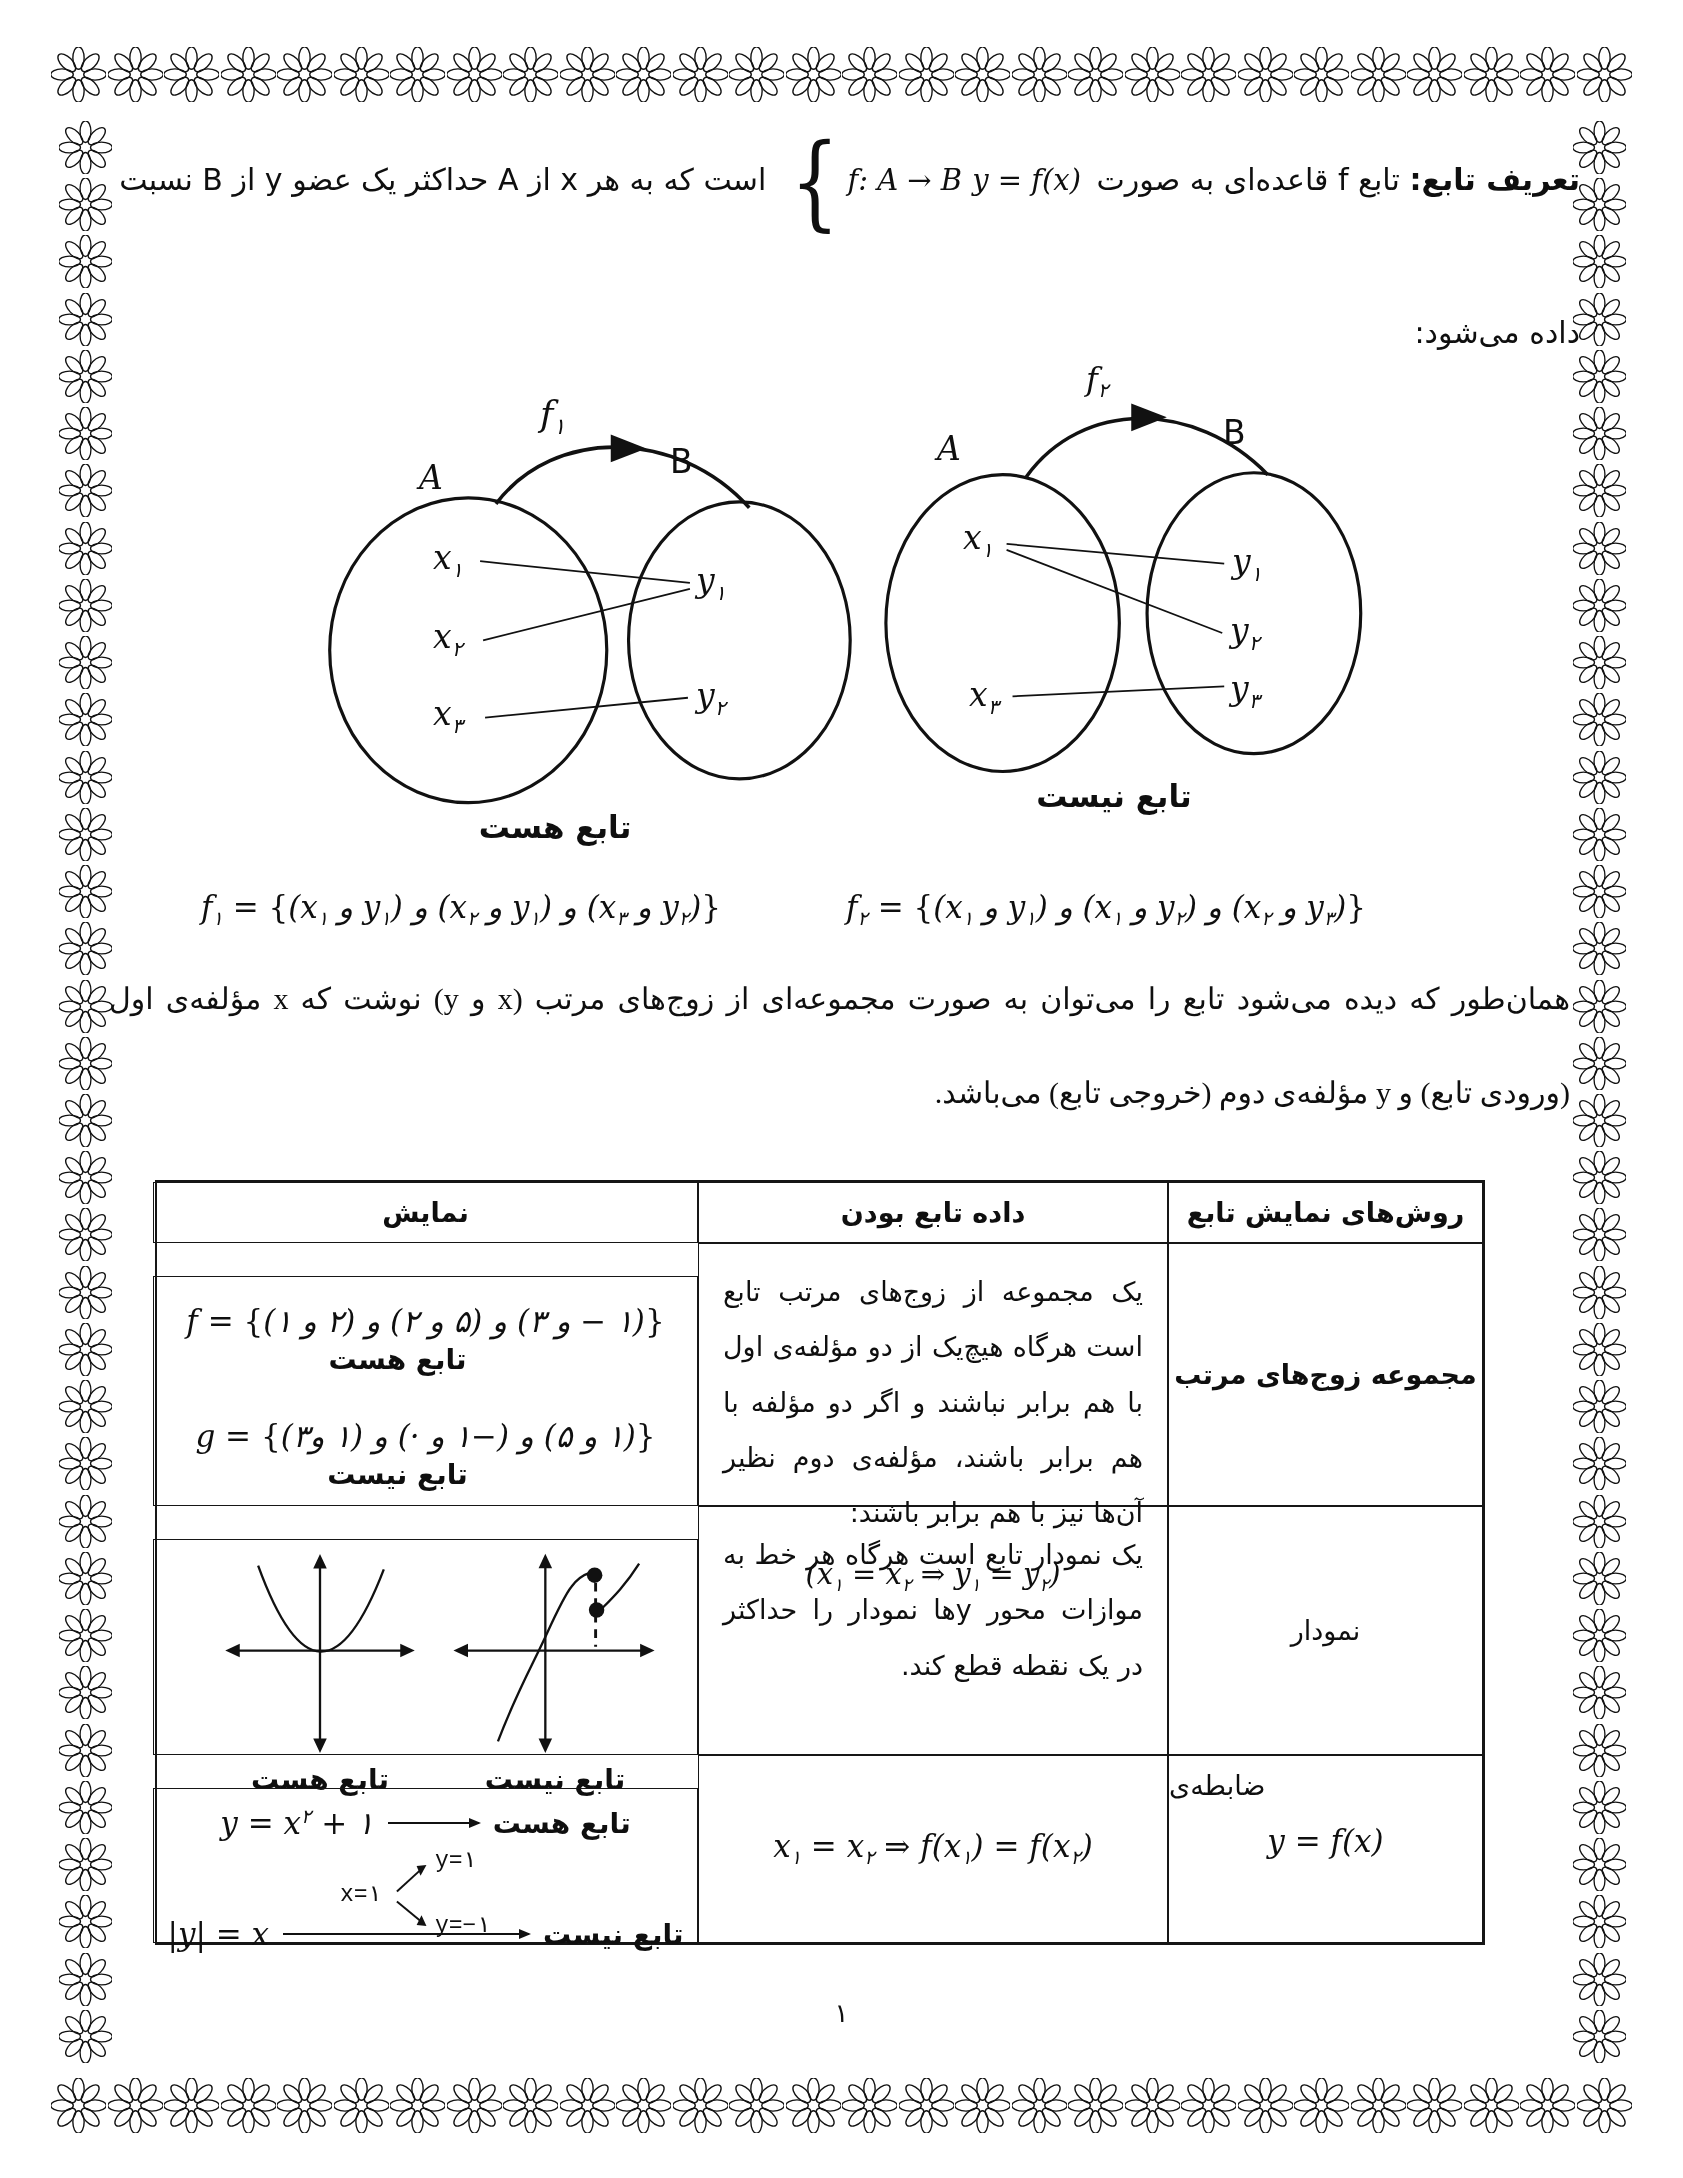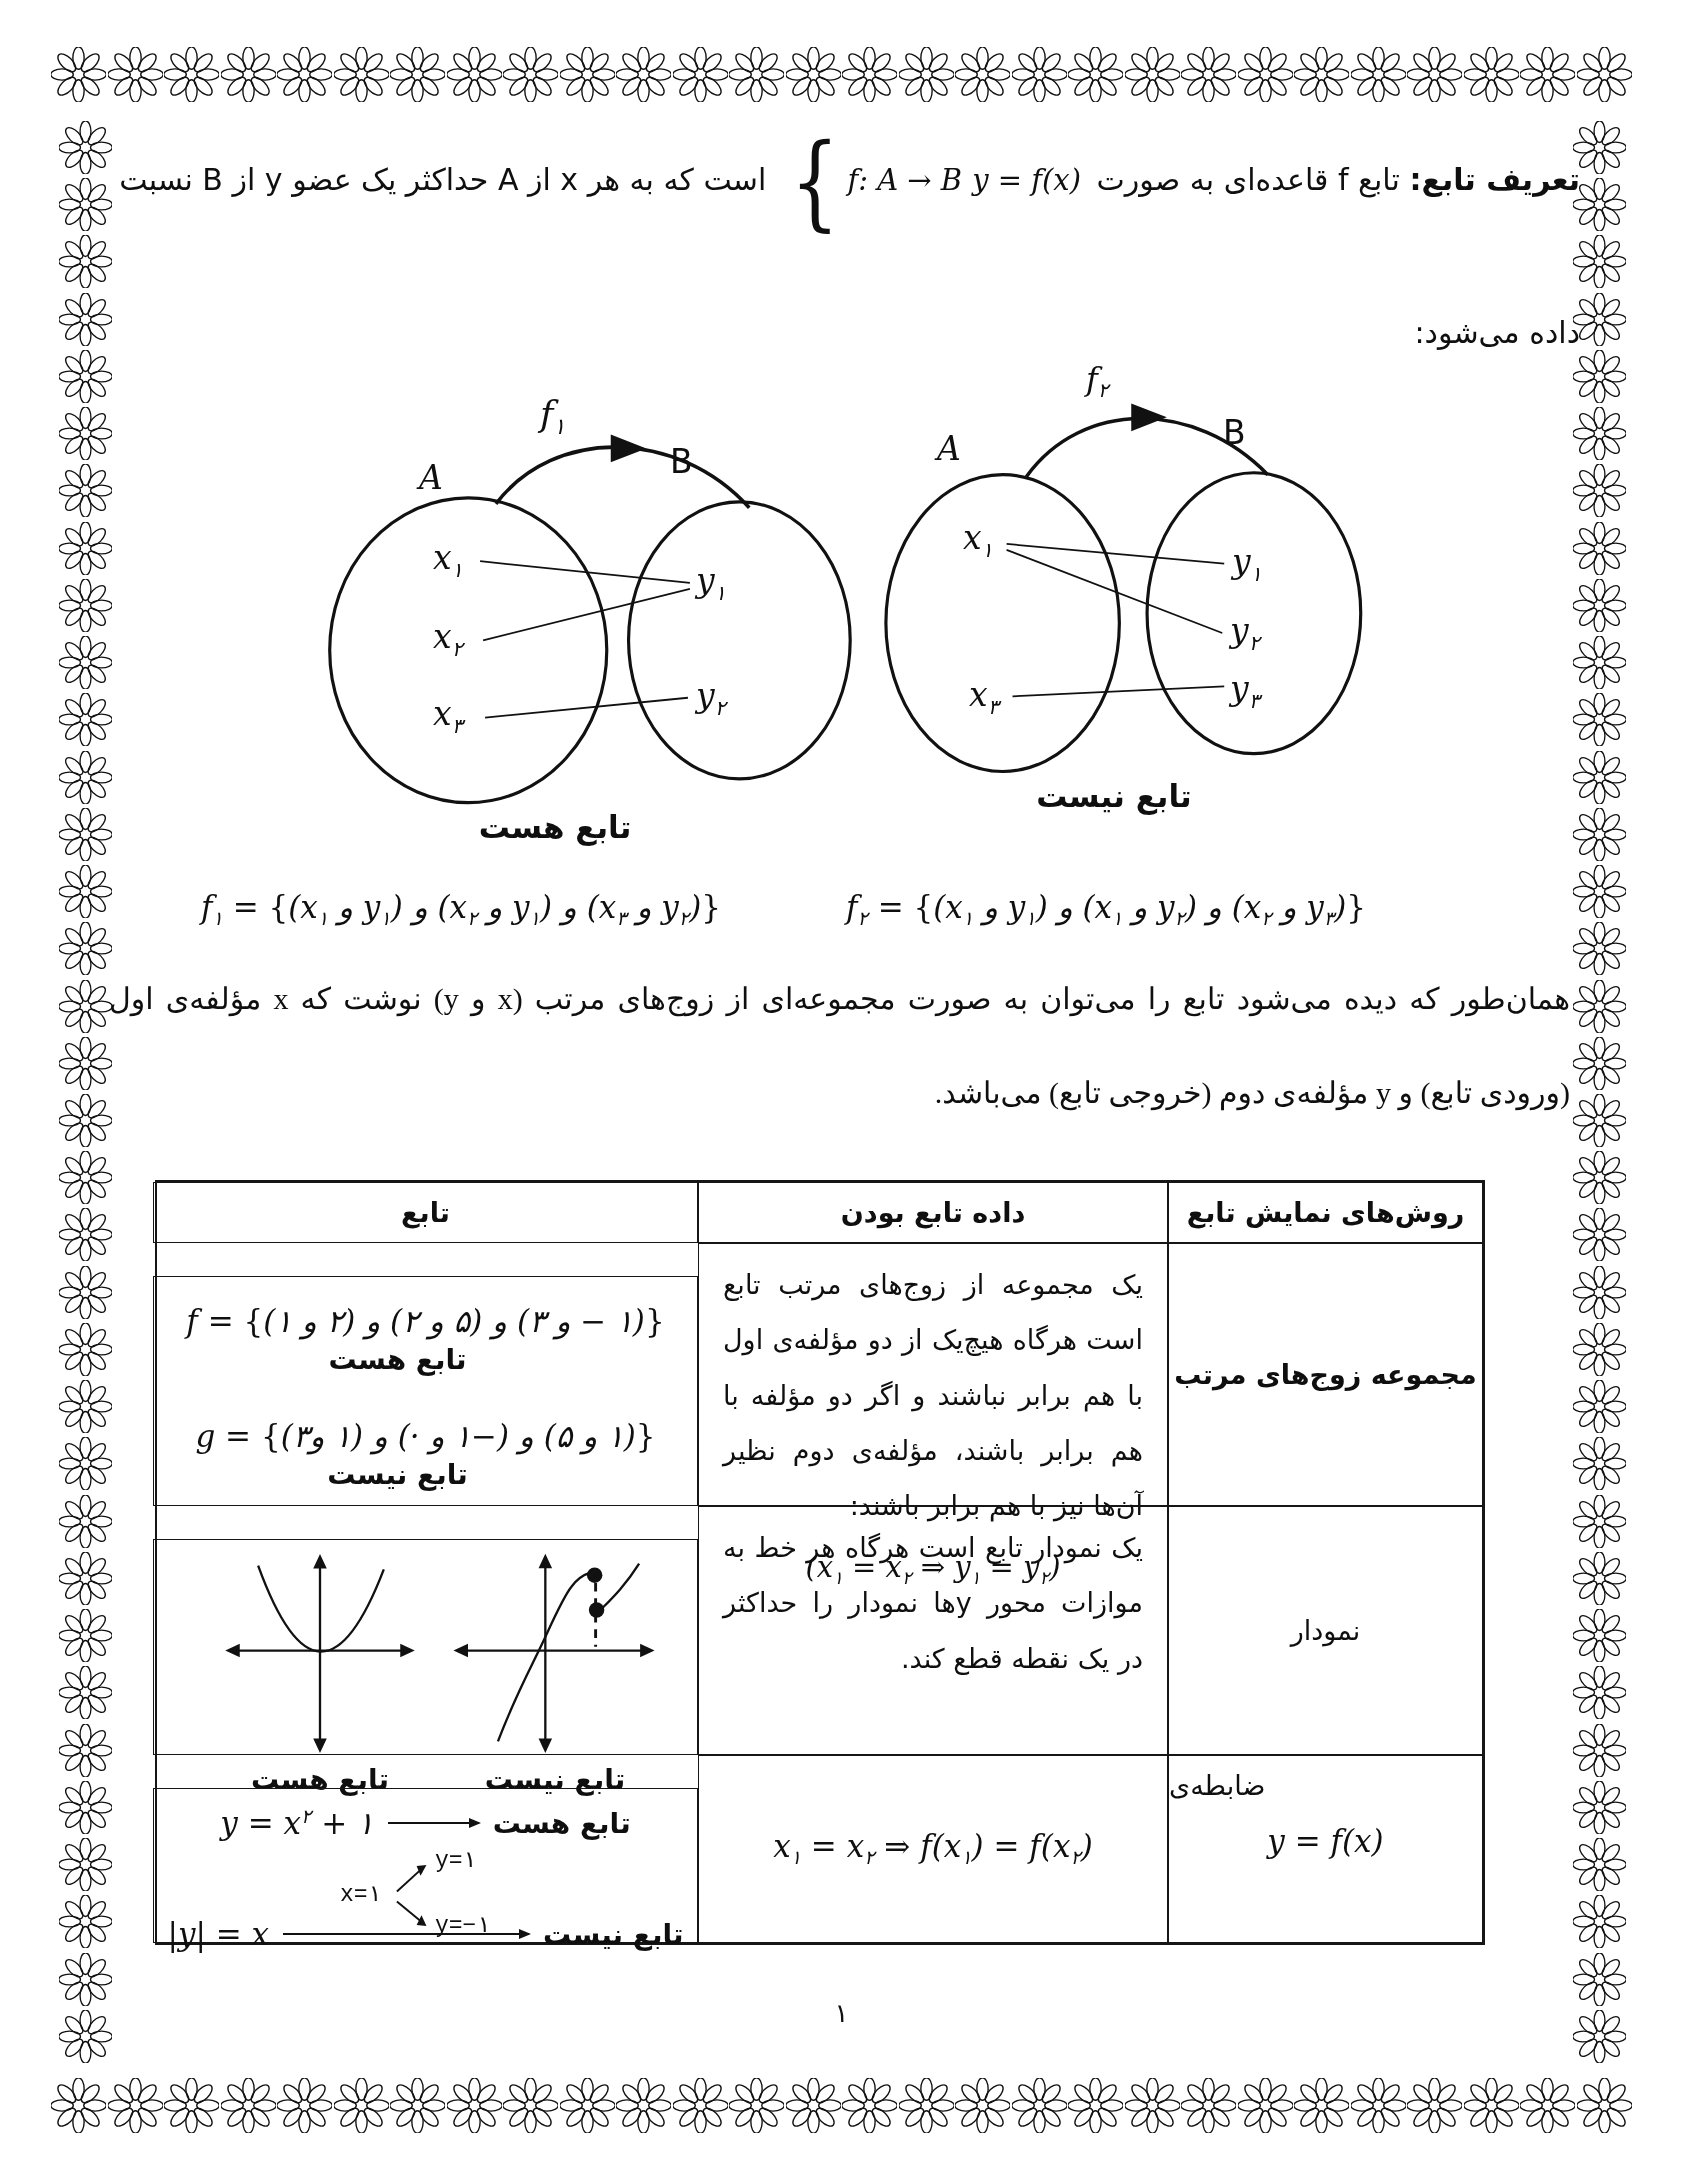--- a/index.html
+++ b/index.html
@@ -41,21 +41,21 @@
           font-size:30px; line-height:94px; text-align:justify; direction:rtl;font-family:Liberation Serif, serif; }
   
   .tbl { position:absolute; left:155px; top:1180px; width:1330px;
          display:grid; direction:rtl;
          grid-template-columns:315px 470px 545px;
          grid-template-rows:61px 263px 249px 188px;
          border:2px solid #161616; }
   .tcell { border:1.4px solid #161616; position:relative; font-size:27px; }
   .th { display:flex; align-items:center; justify-content:center; font-weight:bold; }
   .cell-center { display:flex; align-items:center; justify-content:center; text-align:center; }
-  .cell-check { padding:13px 24px 10px; direction:rtl; text-align:justify; line-height:2.05; }
+  .cell-check { padding:20px 24px 10px; direction:rtl; text-align:justify; line-height:2.05; }
   .cell-check .frm { margin-top:4px; font-size:29px; }
   .ex-cell { direction:ltr;margin-top:33px; }
   .exline { margin-top:26px; font-size:31px; }
   .ex-label { width:238px; margin:4px auto 0; text-align:center; font-weight:bold;
               font-size:28px; transform:translateX(-28px); direction:rtl; }
   .minigraph { position:absolute; text-align:center; }
   .minigraph .cap { font-size:28px; font-weight:bold; margin-top:2px; direction:rtl; }
   .harrow { display:inline-block; position:relative; height:2.6px; background:#111; vertical-align:middle; }
   .harrow::after { content:""; position:absolute; right:-2px; top:50%; transform:translateY(-50%);
                    width:0; height:0; border-left:12px solid #111;
@@ -1751,21 +1751,21 @@
 
   <div class="setline ltr math" style="left:149px; width:624px;"><span>f</span><sub>۱</sub><span> = </span><span class="brace">{</span><span>(x</span><sub>۱</sub><span> و y</span><sub>۱</sub><span>) و (x</span><sub>۲</sub><span> و y</span><sub>۱</sub><span>) و (x</span><sub>۳</sub><span> و y</span><sub>۲</sub><span>)</span><span class="brace">}</span></div>
   <div class="setline ltr math" style="left:804px; width:604px;"><span>f</span><sub>۲</sub><span> = </span><span class="brace">{</span><span>(x</span><sub>۱</sub><span> و y</span><sub>۱</sub><span>) و (x</span><sub>۱</sub><span> و y</span><sub>۲</sub><span>) و (x</span><sub>۲</sub><span> و y</span><sub>۳</sub><span>)</span><span class="brace">}</span></div>
 
   <p class="para">همان‌طور که دیده می‌شود تابع را می‌توان به صورت مجموعه‌ای از زوج‌های مرتب (x و y) نوشت که x مؤلفه‌ی اول (ورودی تابع) و y مؤلفه‌ی دوم (خروجی تابع) می‌باشد.</p>
 
   <div class="tbl">
 
     <div class="tcell th">روش‌های نمایش تابع</div>
     <div class="tcell th">داده تابع بودن</div>
-    <div class="tcell th">تابع</div>
+    <div class="tcell th">نمایش</div>
 
     <div class="tcell cell-center bold">مجموعه زوج‌های مرتب</div>
     <div class="tcell cell-check">
       <span>یک مجموعه از زوج‌های مرتب تابع است هرگاه هیچ‌یک از دو مؤلفه‌ی اول با هم برابر نباشند و اگر دو مؤلفه با هم برابر باشند، مؤلفه‌ی دوم نظیر آن‌ها نیز با هم برابر باشند:</span>
       <div class="frm ltr math"><span>(x</span><sub>۱</sub><span> = x</span><sub>۲</sub><span> ⇒ y</span><sub>۱</sub><span> = y</span><sub>۲</sub><span>)</span></div>
     </div>
     <div class="tcell ex-cell">
       <div class="exline ltr math"><span>f = </span><span class="brace">{</span><span>(۱ و ۲) و (۲ و ۵) و (۳ و − ۱)</span><span class="brace">}</span></div>
       <div class="ex-label">تابع هست</div>
       <div class="exline ltr math" style="margin-top:42px;"><span>g = </span><span class="brace">{</span><span>(۳و ۱) و (· و ۱−) و (۵ و ۱)</span><span class="brace">}</span></div>

